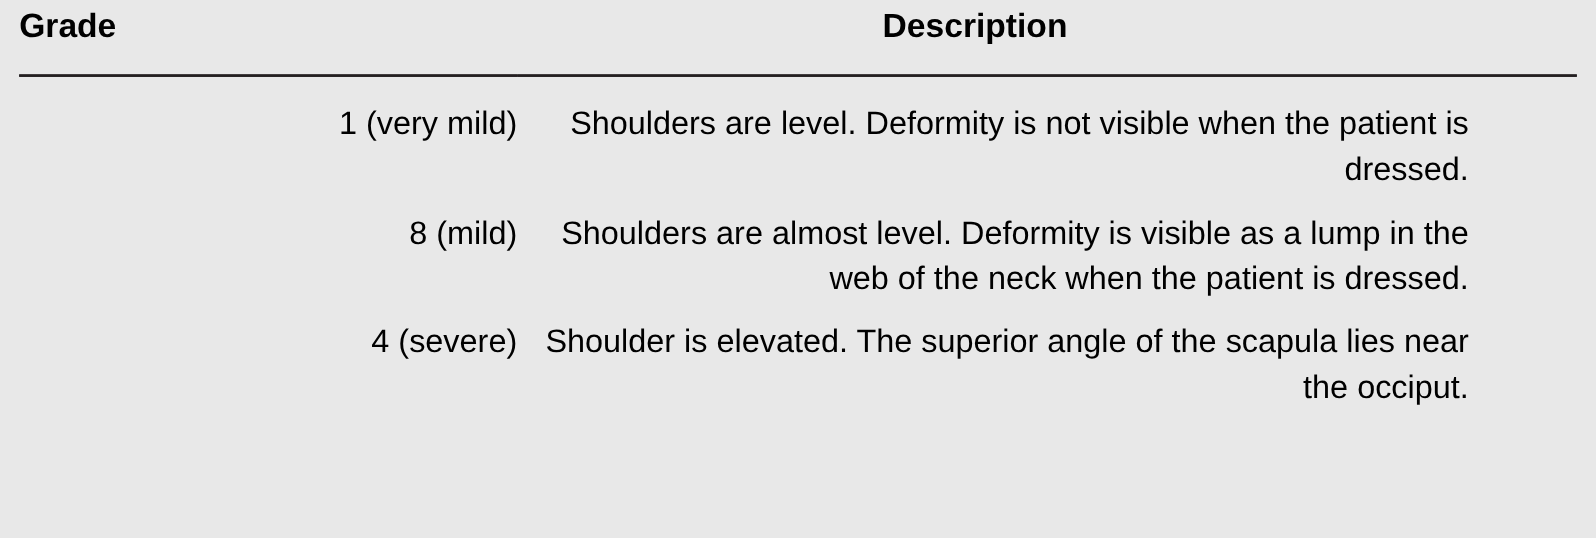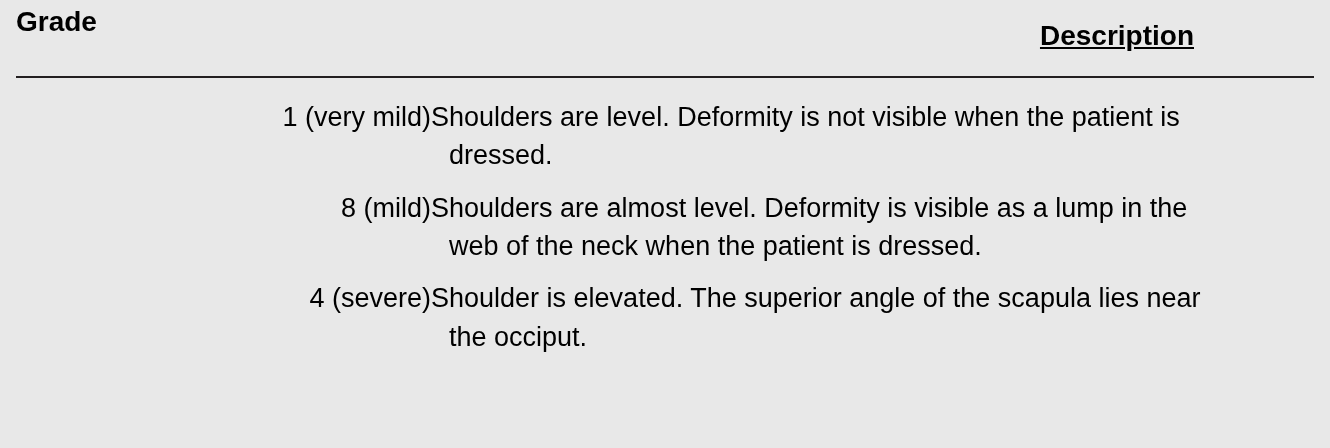--- a/index.html
+++ b/index.html
@@ -34,44 +34,43 @@
     font-weight: bold;
     padding: 0;
     vertical-align: top;
   }
   th.th-grade {
     text-align: left;
     padding-top: 6px;
     padding-bottom: 24px;
   }
   th.th-desc {
-    text-align: right;
-    padding-top: 20px;
+    text-align: center;
+    padding-top: 6px;
     padding-bottom: 24px;
     padding-right: 120px;
-    text-decoration: underline;
   }
   thead tr.header-row {
     border-bottom: 2px solid #231f20;
   }
   tbody tr:first-child td {
     padding-top: 20px;
   }
   tbody td {
     font-size: 27px;
     line-height: 1.42;
     vertical-align: top;
     padding: 0 0 14px 0;
   }
   td.cell-grade {
     text-align: right;
     white-space: nowrap;
   }
   td.cell-desc {
-    text-align: left;
+    text-align: right;
     padding-right: 90px;
   }
   .desc-text {
     display: block;
     text-indent: -18px;
     padding-left: 18px;
   }
 </style>
 </head>
 <body>

